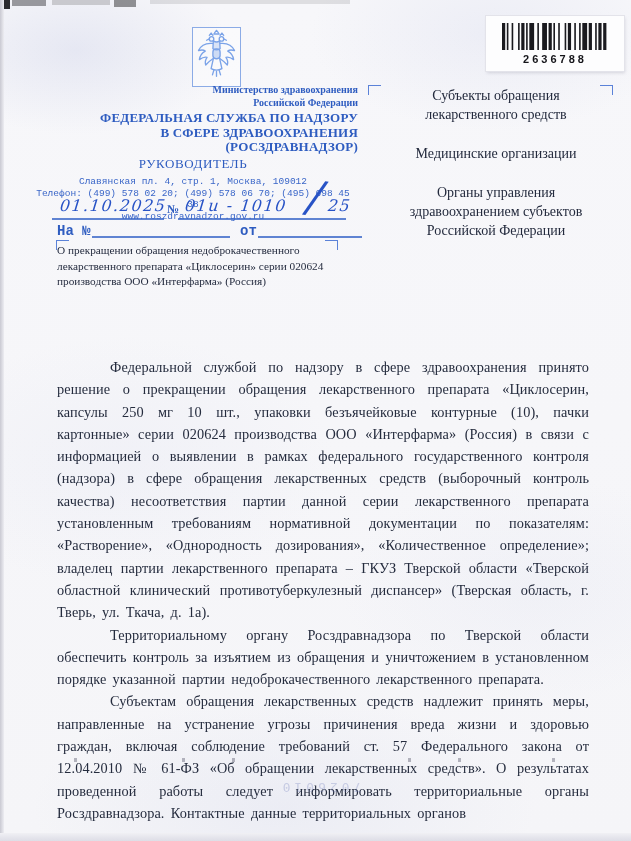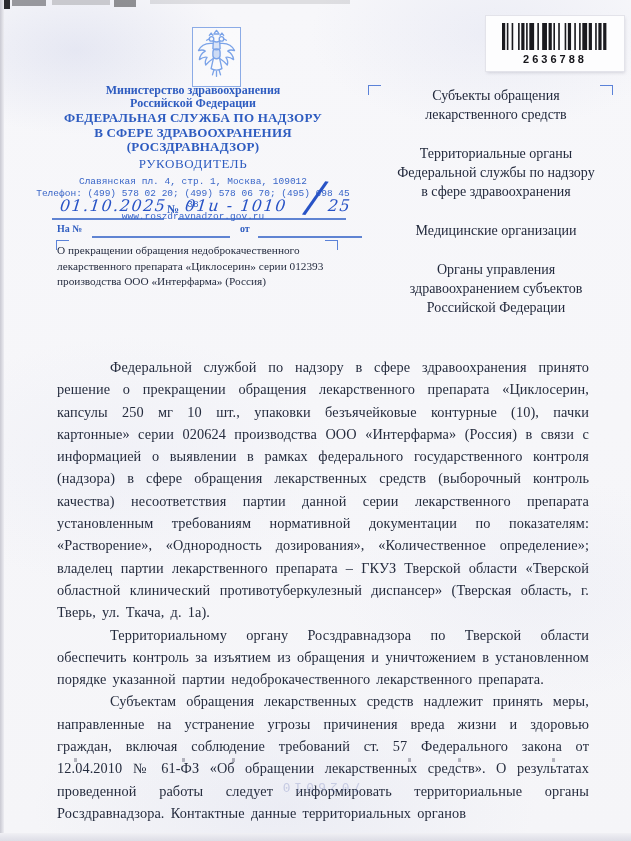--- a/index.html
+++ b/index.html
@@ -29,31 +29,31 @@
     display:flex;flex-direction:column;align-items:center;justify-content:center;
   }
   .barcode-bars{width:106px;height:27px;display:block;}
   .barcode-number{
     font-family:"Liberation Sans",sans-serif;font-weight:bold;
     font-size:11px;letter-spacing:3px;color:#15151a;margin-top:3px;
   }
   
   .emblem-box{left:192px;top:27px;width:47px;height:58px;border:1px solid #8babe6;background:rgba(255,255,255,.4);}
   .hdr{left:28px;width:330px;text-align:center;color:#2e5cc0;}
-  .hdr-ministry{top:84px;font-weight:bold;font-size:12px;line-height:12.5px;}
-  .hdr-service{top:111px;font-weight:bold;font-size:13px;line-height:14.5px;letter-spacing:.2px;}
+  .hdr-ministry{top:84px;font-weight:bold;font-size:10px;line-height:12.5px;text-align:right;}
+  .hdr-service{top:111px;font-weight:bold;font-size:13px;line-height:14.5px;letter-spacing:.2px;text-align:right;}
   .hdr-position{top:156px;font-weight:normal;font-size:13px;letter-spacing:.6px;}
   .hdr-contacts{top:176px;font-size:9.5px;line-height:11.5px;color:#3a66c8;font-family:Liberation Mono, monospace;}
   
   .hand{
     font-family:"DejaVu Serif",serif;font-style:italic;color:#2853c6;
     transform:skewX(-6deg);letter-spacing:1.5px;font-size:16px;white-space:nowrap;
   }
   .ref-underline{height:1.5px;background:#3a66c8;opacity:.8;}
-  .ref-label{color:#2e5cc0;font-size:10px;font-weight:bold;}
+  .ref-label{color:#2e5cc0;font-size:14px;font-weight:bold;font-family:Liberation Mono, monospace;}
   .ref-no-sign{color:#2e5cc0;font-size:12px;font-weight:bold;}
   .big-slash{
     position:absolute;left:308px;top:178px;width:40px;height:42px;color:#2853c6;
     font-size:44px;font-style:italic;line-height:42px;transform:rotate(8deg);font-family:"DejaVu Serif",serif;
   }
   
   .subject{
     left:57px;top:243px;width:282px;color:#262d40;
     font-size:11.3px;line-height:15.5px;
   }
@@ -163,35 +163,30 @@
   <div class="abs ref-underline" style="left:178px;top:218px;width:168px;"></div>
   <div class="abs ref-label" style="left:57px;top:223px;">На №</div>
   <div class="abs ref-underline" style="left:92px;top:236px;width:138px;"></div>
   <div class="abs ref-label" style="left:240px;top:223px;">от</div>
   <div class="abs ref-underline" style="left:258px;top:236px;width:104px;"></div>
 
   <div class="abs bracket tl" style="left:56px;top:240px;"></div>
   <div class="abs bracket tr" style="left:325px;top:240px;"></div>
   <div class="abs subject">
     <div>О прекращении обращения недоброкачественного</div>
-    <div>лекарственного препарата «Циклосерин» серии 012393</div>
+    <div>лекарственного препарата «Циклосерин» серии 020624</div>
     <div>производства ООО «Интерфарма» (Россия)</div>
   </div>
 
   <div class="abs bracket tl" style="left:368px;top:85px;"></div>
   <div class="abs bracket tr" style="left:600px;top:85px;"></div>
   <div class="abs recipients">
     <div class="recipient-group">
       <div>Субъекты обращения</div>
       <div>лекарственного средств</div>
-    </div>
-    <div class="recipient-group">
-      <div>Территориальные органы</div>
-      <div>Федеральной службы по надзору</div>
-      <div>в сфере здравоохранения</div>
     </div>
     <div class="recipient-group">
       <div>Медицинские организации</div>
     </div>
     <div class="recipient-group">
       <div>Органы управления</div>
       <div>здравоохранением субъектов</div>
       <div>Российской Федерации</div>
     </div>
   </div>

